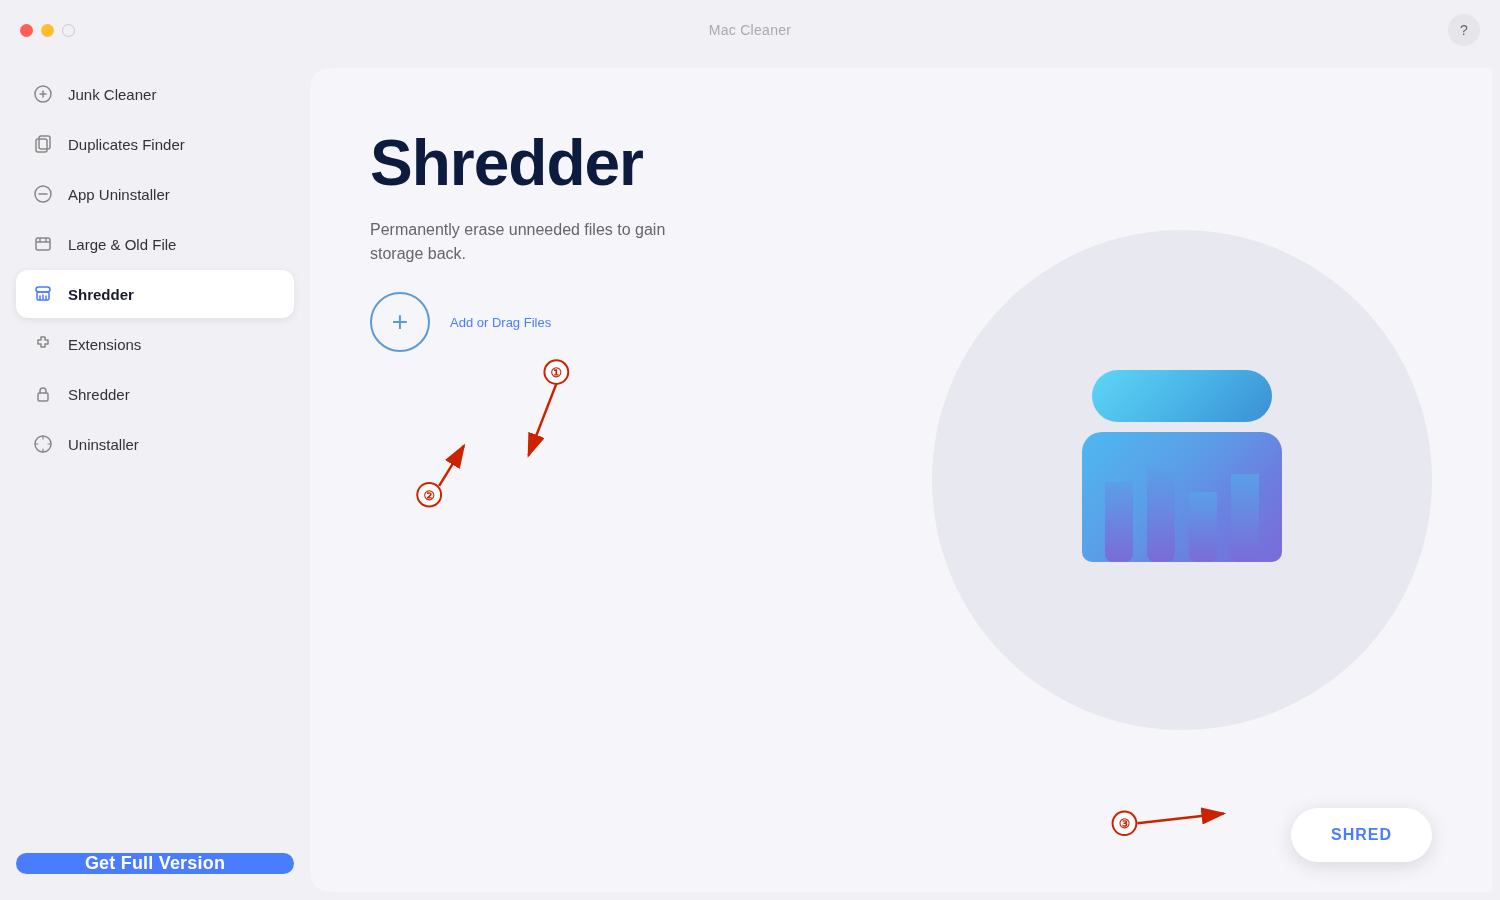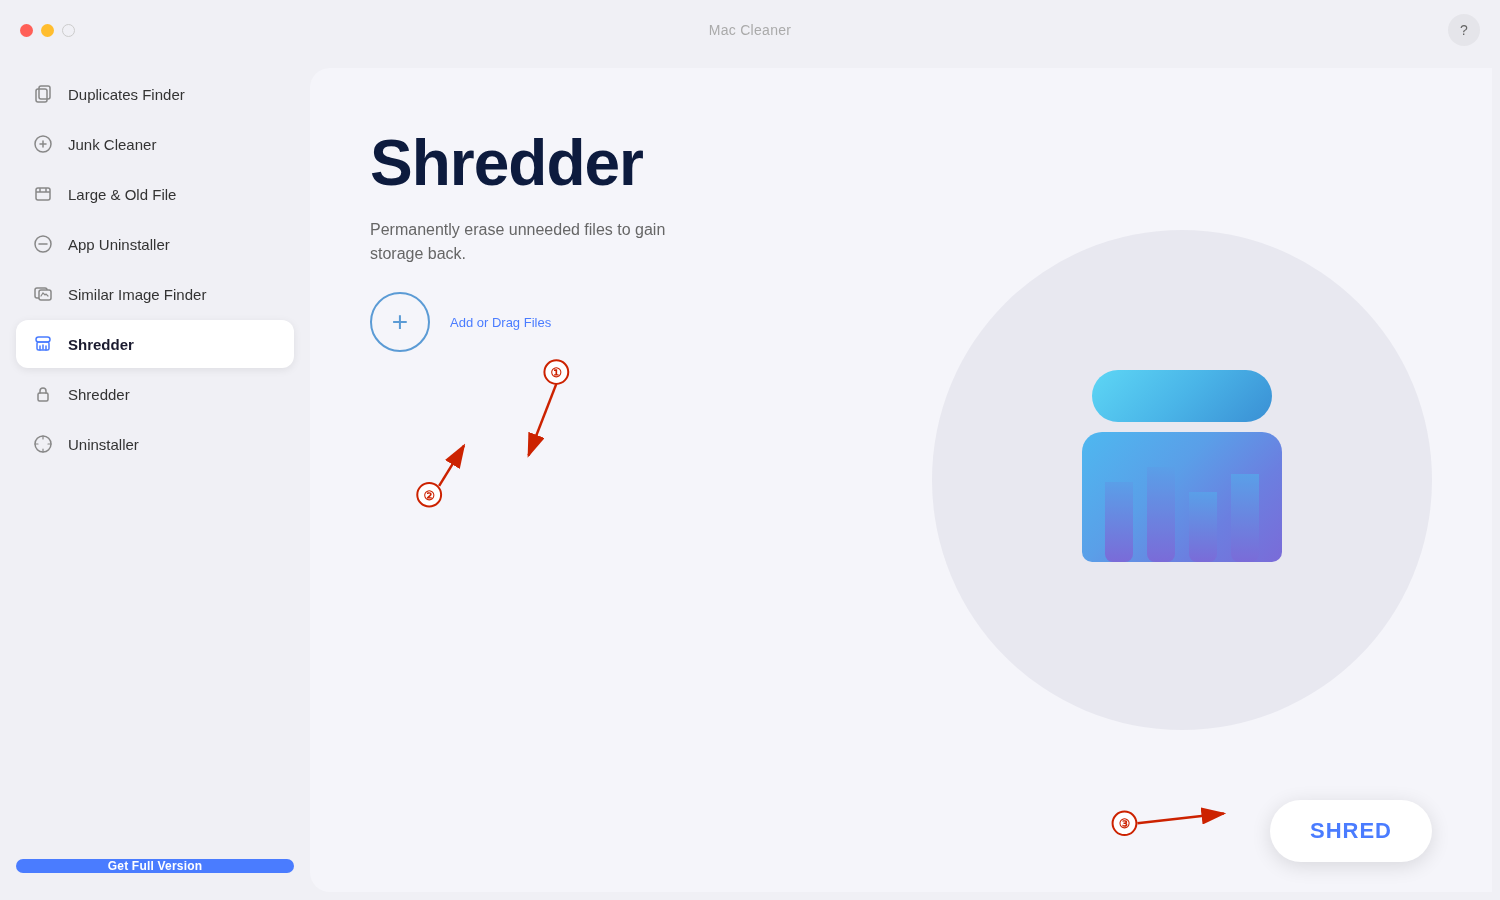--- a/index.html
+++ b/index.html
@@ -124,21 +124,21 @@
       margin-top: auto;
       padding-bottom: 16px;
     }
 
     .get-full-btn {
       width: 100%;
       background: #4a7cff;
       color: white;
       border: none;
       border-radius: 14px;
-      font-size: 12px;
+      font-size: 18px;
       font-weight: 600;
       cursor: pointer;
       letter-spacing: 0.2px;
     }
 
     
     .content {
       flex: 1;
       background: #f5f5fa;
       border-radius: 20px 0 0 20px;
@@ -270,21 +270,21 @@
       position: absolute;
       bottom: 30px;
       right: 60px;
     }
 
     .shred-btn {
       background: white;
       border: none;
       border-radius: 50px;
       padding: 18px 40px;
-      font-size: 22px;
+      font-size: 16px;
       font-weight: 700;
       color: #4a7cff;
       cursor: pointer;
       letter-spacing: 1px;
       box-shadow: 0 4px 20px rgba(0,0,0,0.12);
     }
 
     
     .arrows-svg {
       position: absolute;
@@ -308,81 +308,79 @@
   <button class="help-btn">?</button>
 </div>
 
 <div class="main-layout">
 
   <div class="sidebar">
 
     <div class="nav-item">
       <span class="nav-icon">
         <svg width="20" height="20" viewBox="0 0 20 20" fill="none">
+          <circle cx="10" cy="10" r="8" stroke="#888" stroke-width="1.5"></circle>
+          <path d="M7 10h6M10 7v6" stroke="#888" stroke-width="1.5" stroke-linecap="round"></path>
+        </svg>
+      </span>
+      <span class="nav-label">Junk Cleaner</span>
+    </div>
+
+    <div class="nav-item">
+      <span class="nav-icon">
+        <svg width="20" height="20" viewBox="0 0 20 20" fill="none">
           <rect x="3" y="5" width="11" height="13" rx="2" stroke="#888" stroke-width="1.5"></rect>
           <rect x="6" y="2" width="11" height="13" rx="2" stroke="#888" stroke-width="1.5"></rect>
         </svg>
       </span>
       <span class="nav-label">Duplicates Finder</span>
     </div>
 
     <div class="nav-item">
       <span class="nav-icon">
         <svg width="20" height="20" viewBox="0 0 20 20" fill="none">
           <circle cx="10" cy="10" r="8" stroke="#888" stroke-width="1.5"></circle>
-          <path d="M7 10h6M10 7v6" stroke="#888" stroke-width="1.5" stroke-linecap="round"></path>
-        </svg>
-      </span>
-      <span class="nav-label">Junk Cleaner</span>
+          <path d="M6 10h8" stroke="#888" stroke-width="1.5" stroke-linecap="round"></path>
+        </svg>
+      </span>
+      <span class="nav-label">App Uninstaller</span>
     </div>
 
     <div class="nav-item">
       <span class="nav-icon">
         <svg width="20" height="20" viewBox="0 0 20 20" fill="none">
           <rect x="3" y="4" width="14" height="12" rx="2" stroke="#888" stroke-width="1.5"></rect>
           <path d="M3 8h14" stroke="#888" stroke-width="1.5"></path>
           <path d="M7 4v4" stroke="#888" stroke-width="1.5"></path>
           <path d="M13 4v4" stroke="#888" stroke-width="1.5"></path>
         </svg>
       </span>
       <span class="nav-label">Large &amp; Old File</span>
     </div>
 
-    <div class="nav-item">
-      <span class="nav-icon">
-        <svg width="20" height="20" viewBox="0 0 20 20" fill="none">
-          <circle cx="10" cy="10" r="8" stroke="#888" stroke-width="1.5"></circle>
-          <path d="M6 10h8" stroke="#888" stroke-width="1.5" stroke-linecap="round"></path>
-        </svg>
-      </span>
-      <span class="nav-label">App Uninstaller</span>
-    </div>
-
-    <div class="nav-item">
-      <span class="nav-icon">
-        <svg width="20" height="20" viewBox="0 0 20 20" fill="none">
-          <rect x="2" y="4" width="12" height="10" rx="2" stroke="#888" stroke-width="1.5"></rect>
-          <rect x="6" y="6" width="12" height="10" rx="2" stroke="#888" stroke-width="1.5" fill="#f0f0f5"></rect>
-          <path d="M8 12l2-3 2 2 1-1 2 2" stroke="#888" stroke-width="1.2" stroke-linecap="round"></path>
-        </svg>
-      </span>
-      <span class="nav-label">Similar Image Finder</span>
-    </div>
 
     <div class="nav-item active">
       <span class="nav-icon">
         <svg width="20" height="20" viewBox="0 0 20 20" fill="none">
           <rect x="3" y="3" width="14" height="5" rx="2.5" stroke="#4a7cff" stroke-width="1.5"></rect>
           <rect x="4" y="8" width="12" height="8" rx="1.5" stroke="#4a7cff" stroke-width="1.5"></rect>
           <path d="M7 12v4M10 11v4M13 12v4" stroke="#4a7cff" stroke-width="1.5" stroke-linecap="round"></path>
         </svg>
       </span>
       <span class="nav-label">Shredder</span>
     </div>
 
+    <div class="nav-item">
+      <span class="nav-icon">
+        <svg width="20" height="20" viewBox="0 0 20 20" fill="none">
+          <path d="M8 3h4v3h3v4h-3v3H8v-3H5V6h3V3z" stroke="#888" stroke-width="1.5" stroke-linejoin="round"></path>
+        </svg>
+      </span>
+      <span class="nav-label">Extensions</span>
+    </div>
 
     <div class="nav-item">
       <span class="nav-icon">
         <svg width="20" height="20" viewBox="0 0 20 20" fill="none">
           <rect x="5" y="9" width="10" height="8" rx="1.5" stroke="#888" stroke-width="1.5"></rect>
           <path d="M7 9V7a3 3 0 016 0v2" stroke="#888" stroke-width="1.5" stroke-linecap="round"></path>
         </svg>
       </span>
       <span class="nav-label">Shredder</span>
     </div>

